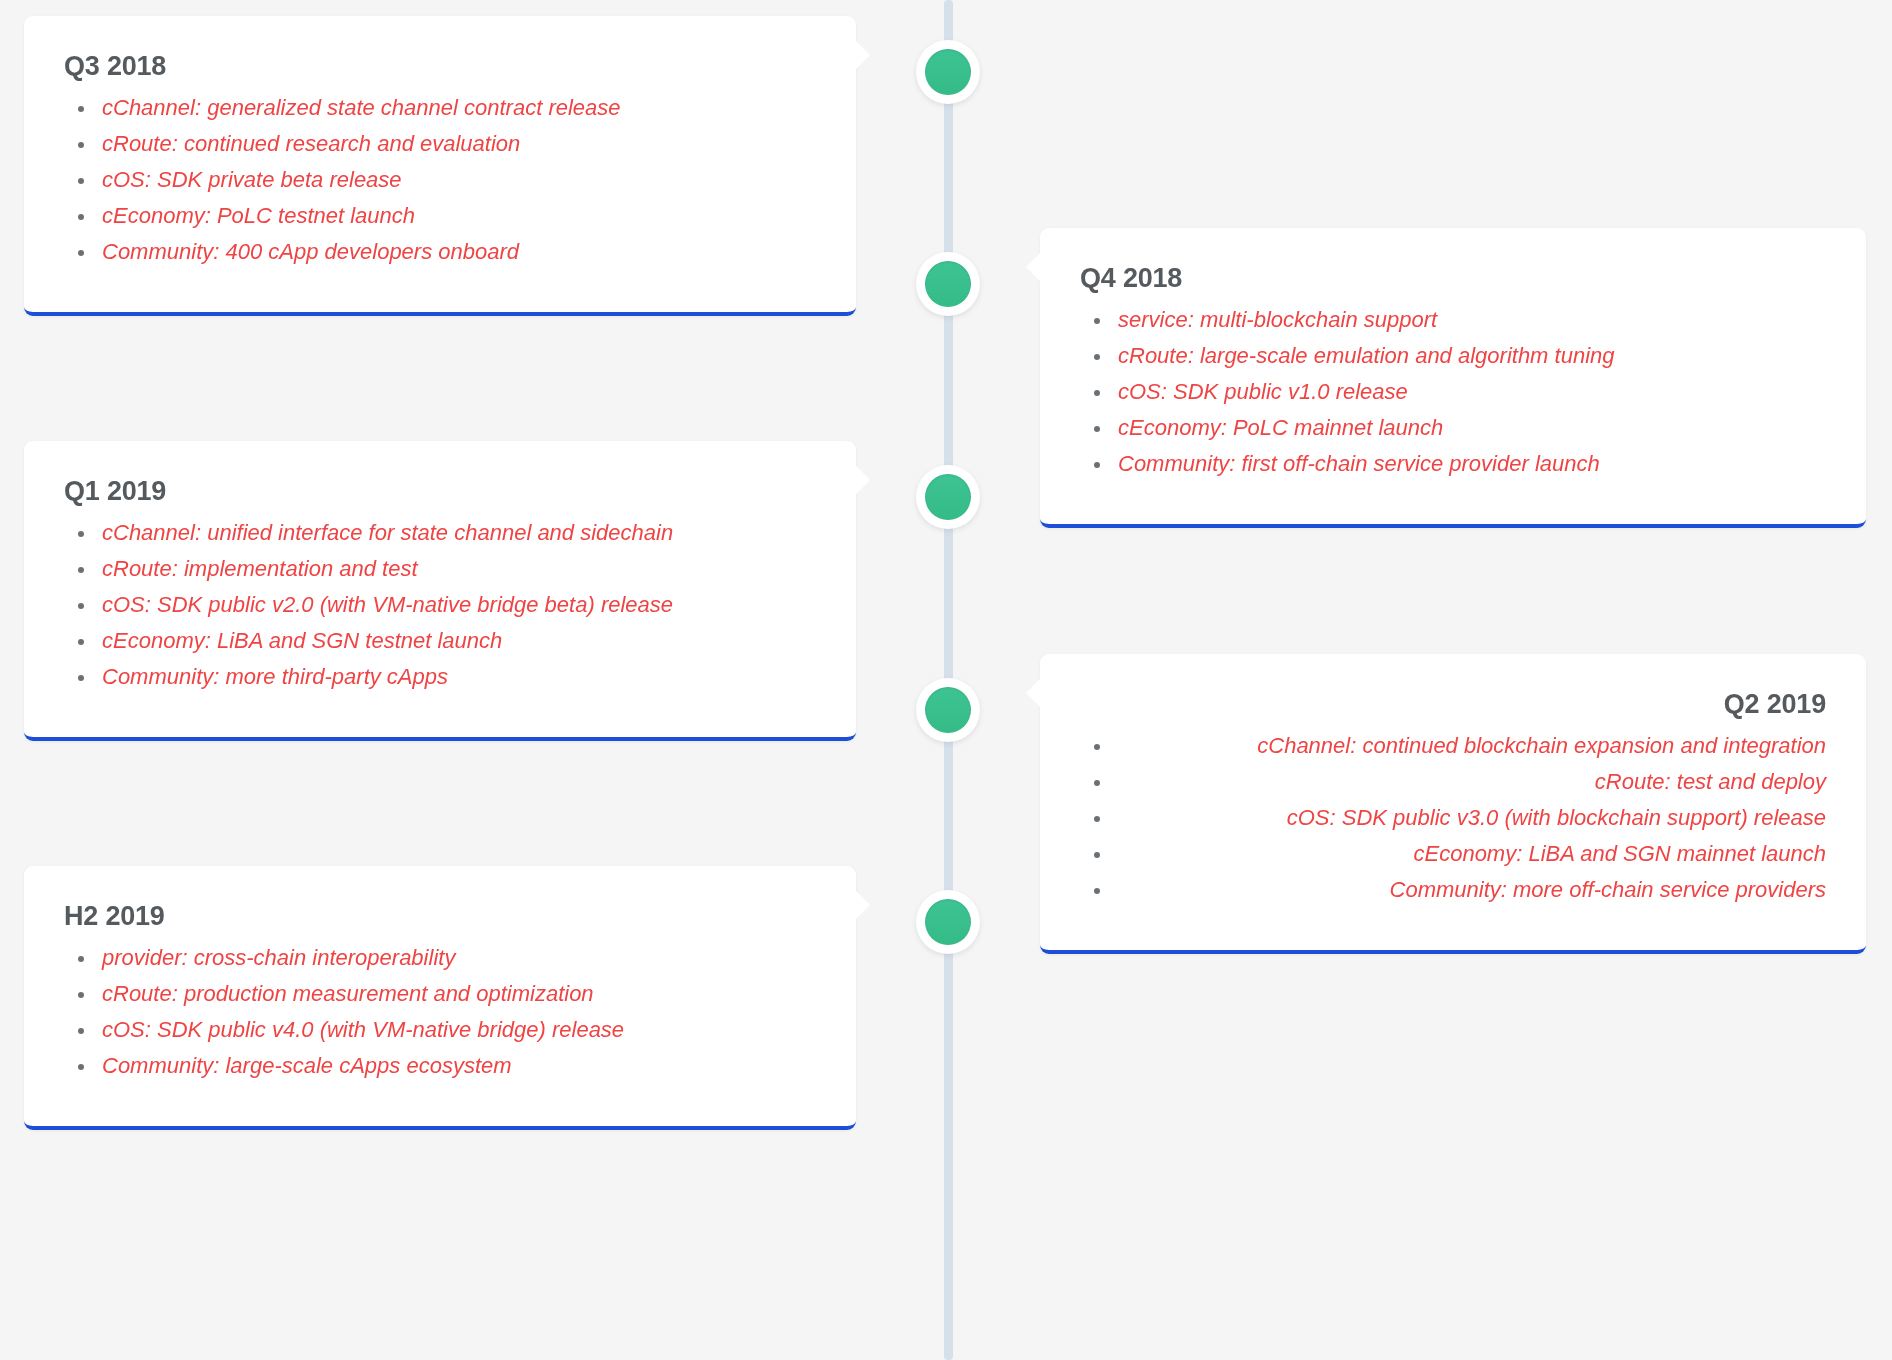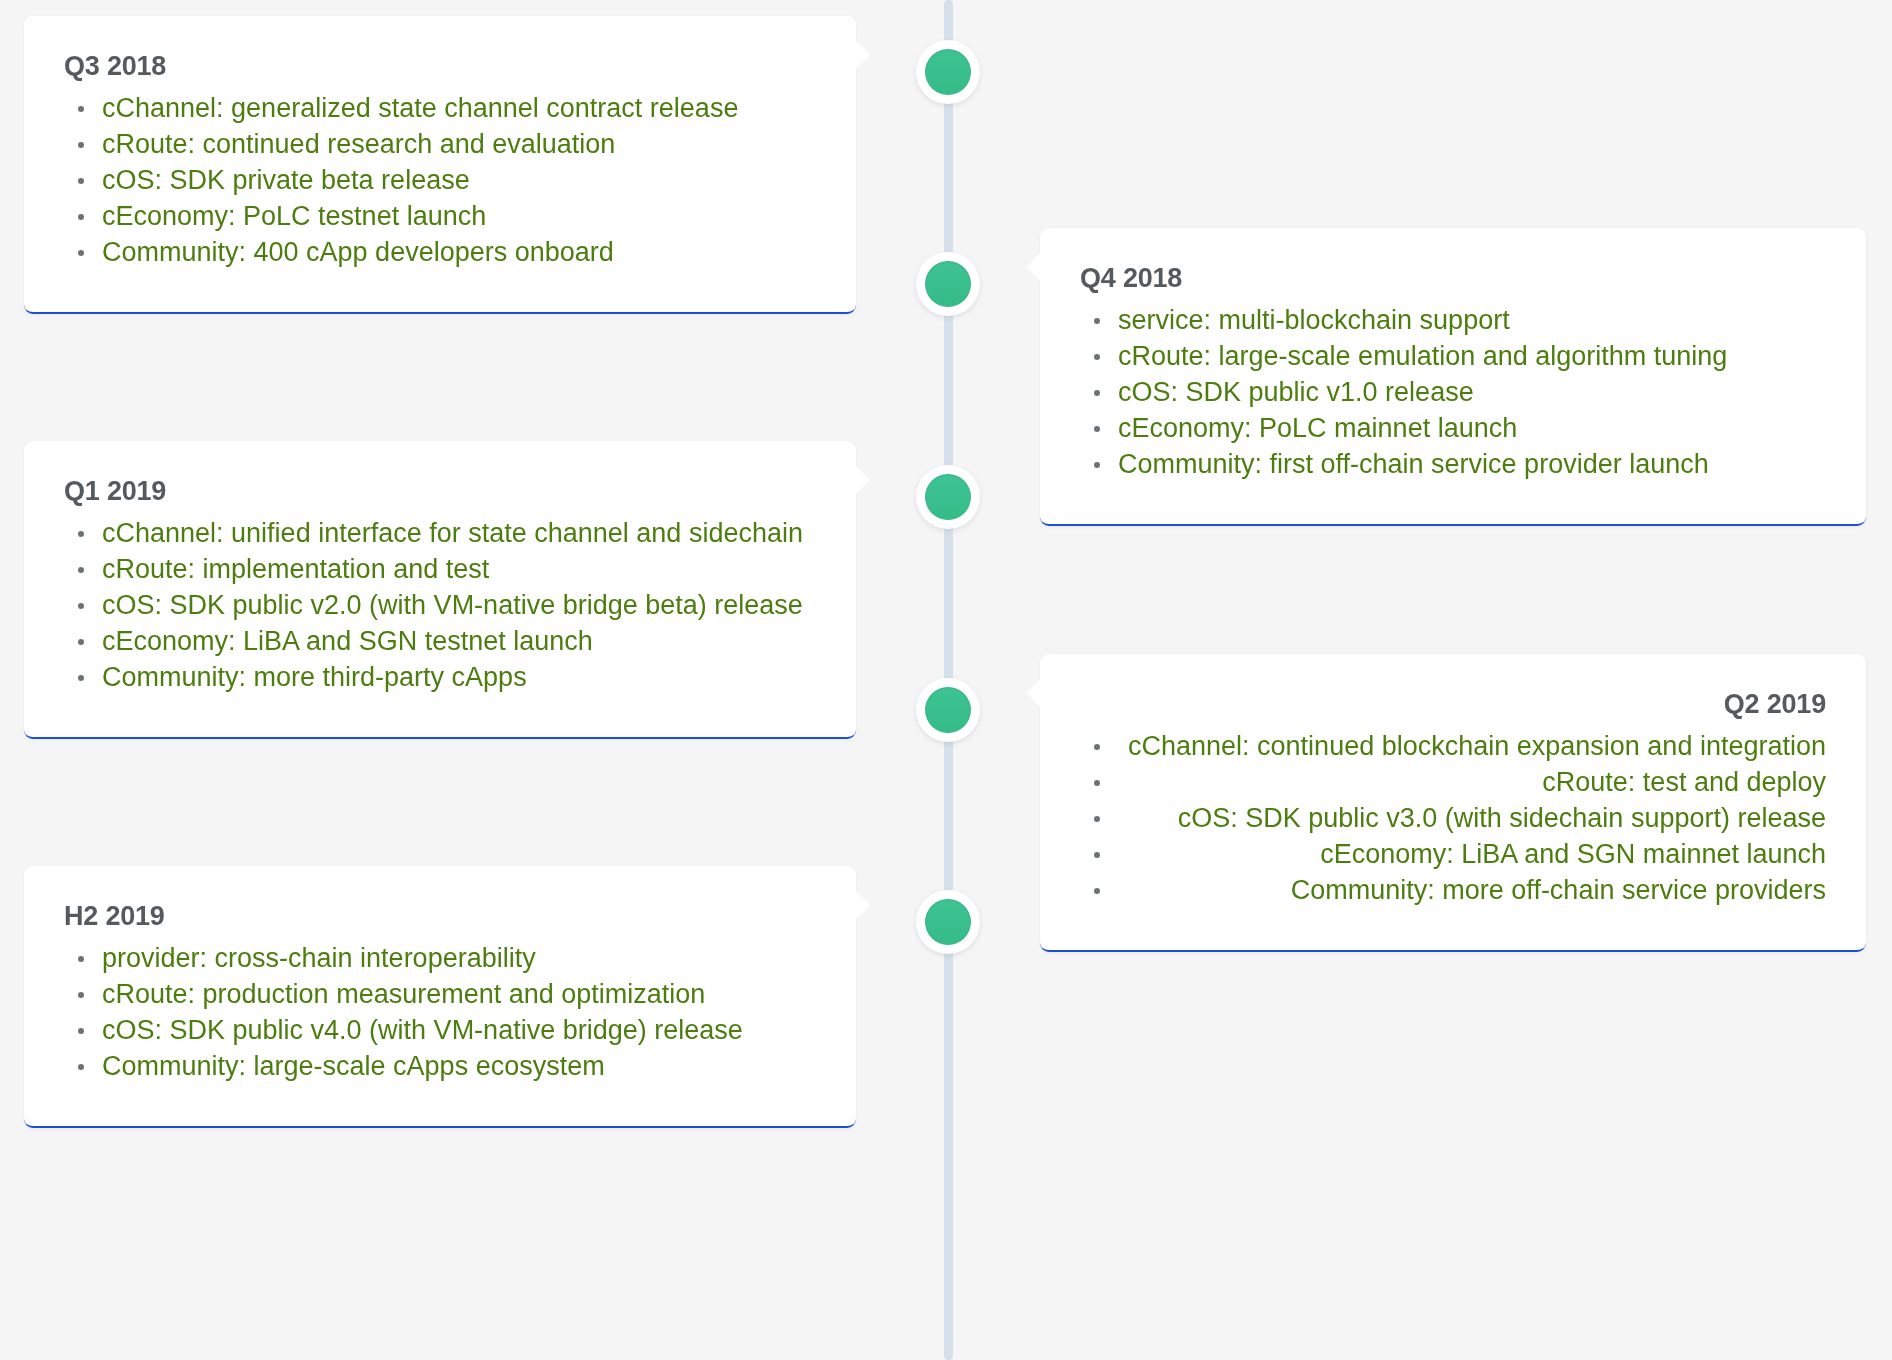--- a/index.html
+++ b/index.html
@@ -55,21 +55,21 @@
     background: #3ac08d;
     background-image: linear-gradient(180deg, #3ec394 0%, #35bb87 100%);
     box-shadow: inset 0 1px 2px rgba(0,0,0,0.10);
   }
 
   
   .card {
     position: absolute;
     background: #ffffff;
     border-radius: 9px;
-    border-bottom: 2px solid #1d4ed8;
+    border-bottom: 4px solid #1d4ed8;
     box-shadow: 0 1px 3px rgba(120,130,145,0.10);
     box-sizing: border-box;
     z-index: 3;
   }
   .card.left  { left: 24px;  width: 832px; }
   .card.right { left: 1040px; width: 826px; }
 
   
   .card.left .notch {
     position: absolute;
@@ -100,24 +100,25 @@
     margin: 0 0 6px 0;
     line-height: 1.25;
   }
   .bullets {
     list-style: none;
     margin: 0;
     padding: 0;
   }
   .bullets li {
     position: relative;
-    font-size: 27px;
-    color: #4d7c0f;
+    font-size: 22px;
+    color: #ef4444;
     line-height: 36px;
     padding-left: 38px;
+    font-style: italic;
   }
   .bullets li::before {
     content: "";
     position: absolute;
     left: 14px;
     top: 16px;
     width: 6px;
     height: 6px;
     border-radius: 50%;
     background: #6a7176;
@@ -188,21 +189,21 @@
           </ul>
         </div>
       </div>
       <div class="card right" style="top: 654px; text-align: right;">
         <div class="notch" style="top: 24px;"></div>
         <div class="card-inner">
           <div class="card-title">Q2 2019</div>
           <ul class="bullets">
             <li>cChannel: continued blockchain expansion and integration</li>
             <li>cRoute: test and deploy</li>
-            <li>cOS: SDK public v3.0 (with sidechain support) release</li>
+            <li>cOS: SDK public v3.0 (with blockchain support) release</li>
             <li>cEconomy: LiBA and SGN mainnet launch</li>
             <li>Community: more off-chain service providers</li>
           </ul>
         </div>
       </div>
       <div class="card left" style="top: 866px;">
         <div class="notch" style="top: 24px;"></div>
         <div class="card-inner">
           <div class="card-title">H2 2019</div>
           <ul class="bullets">

